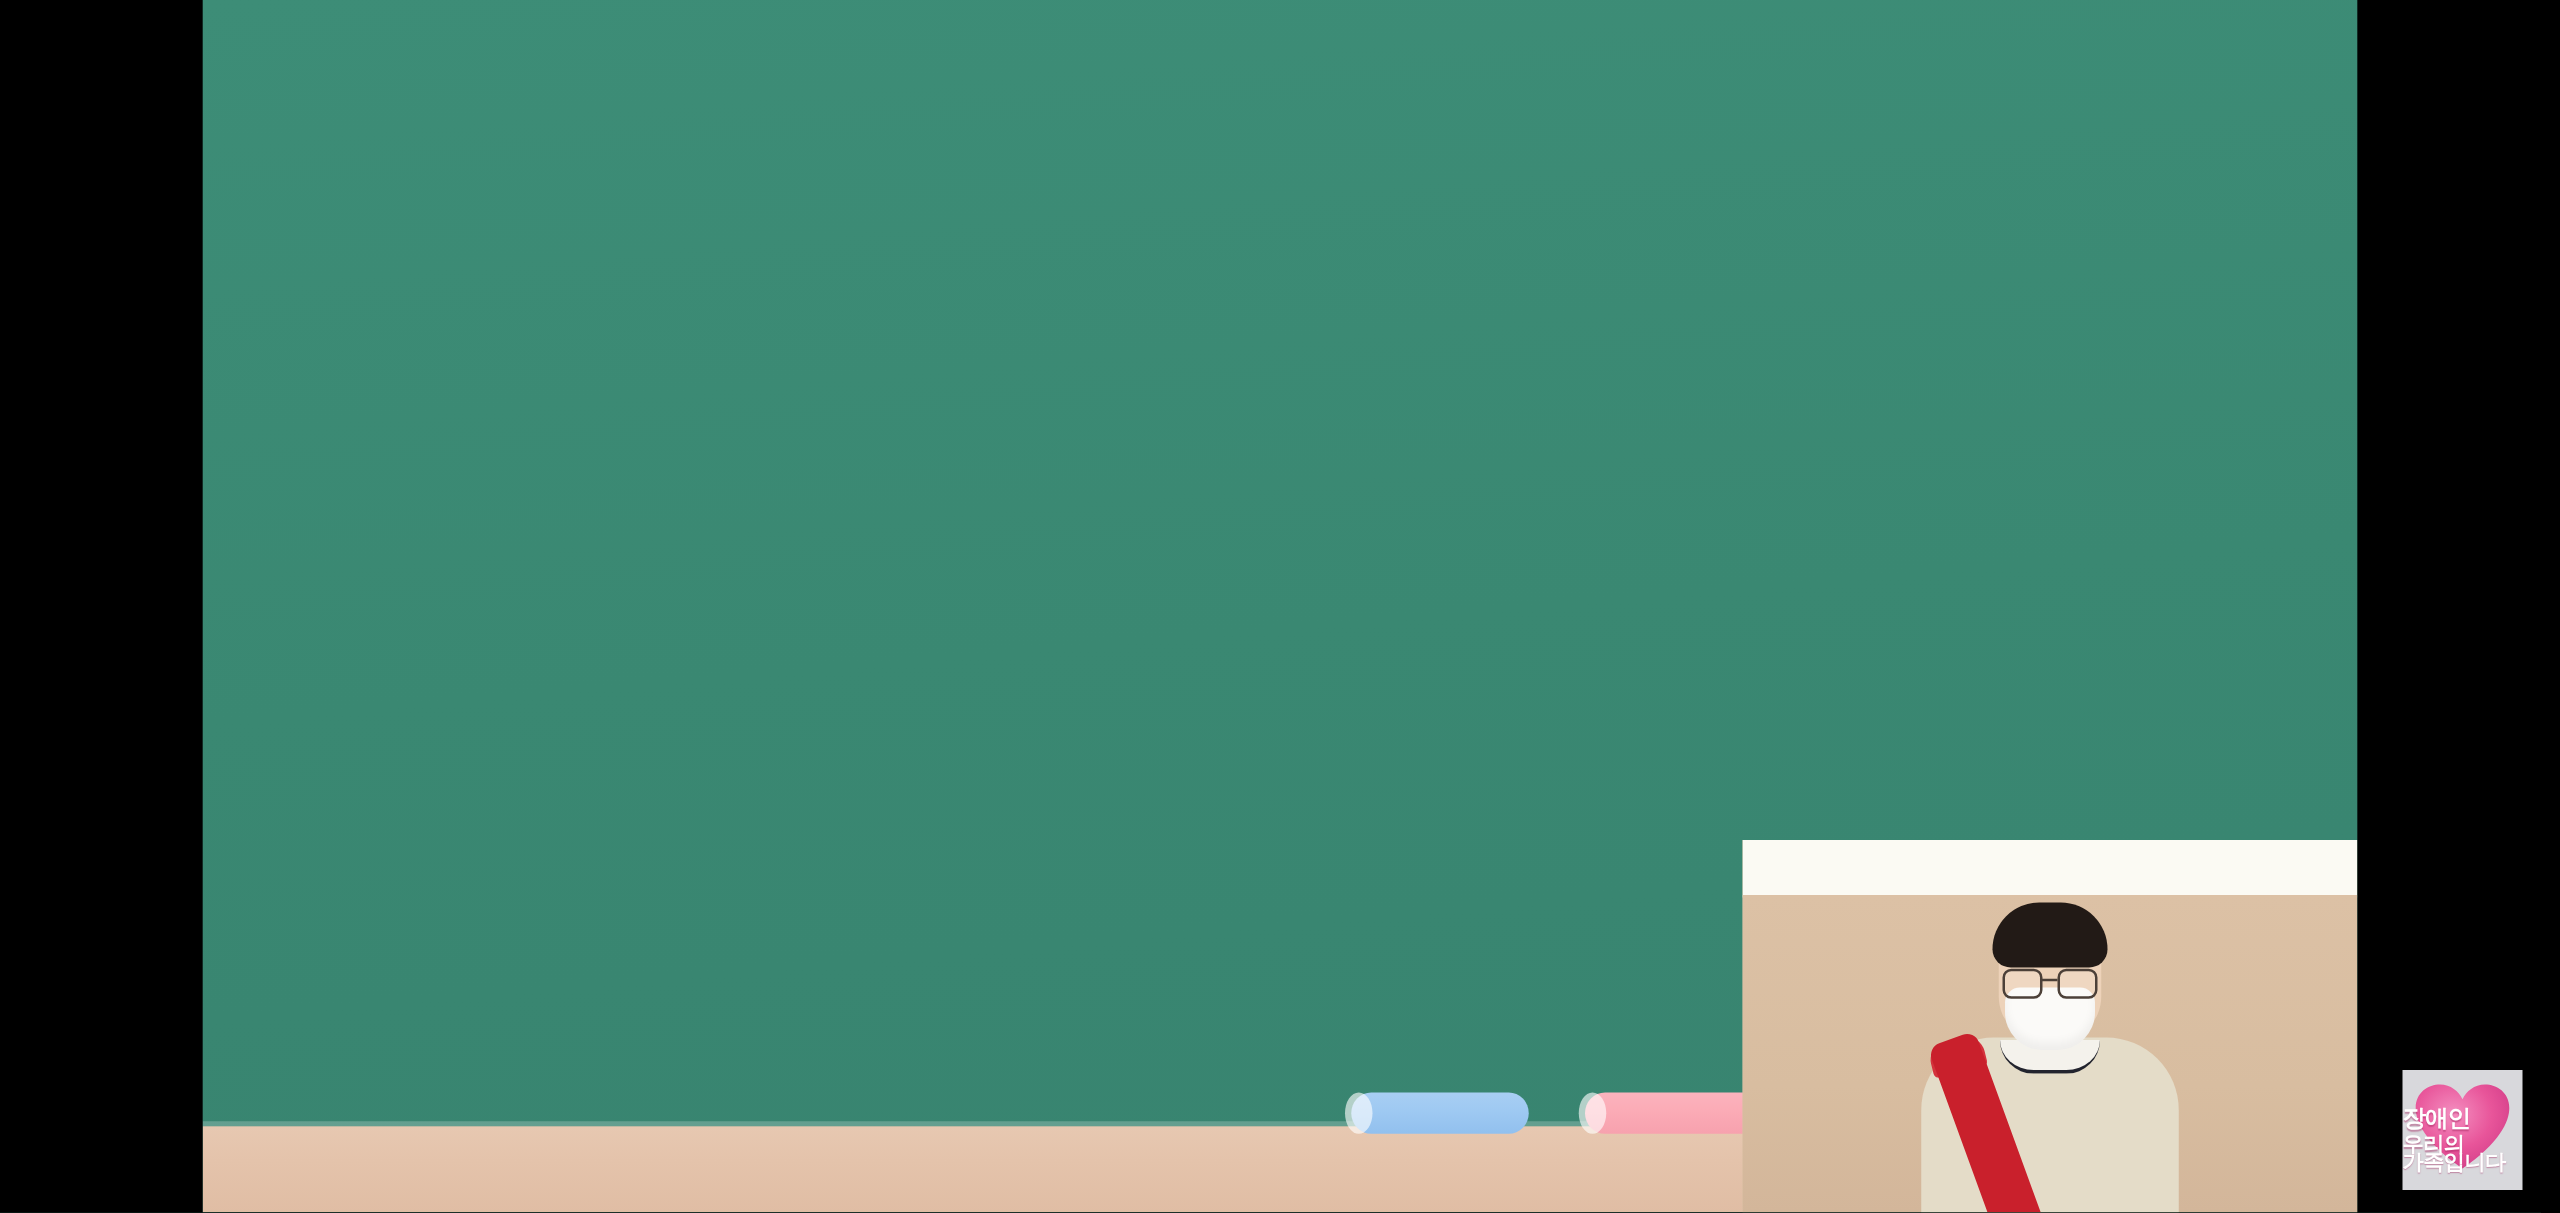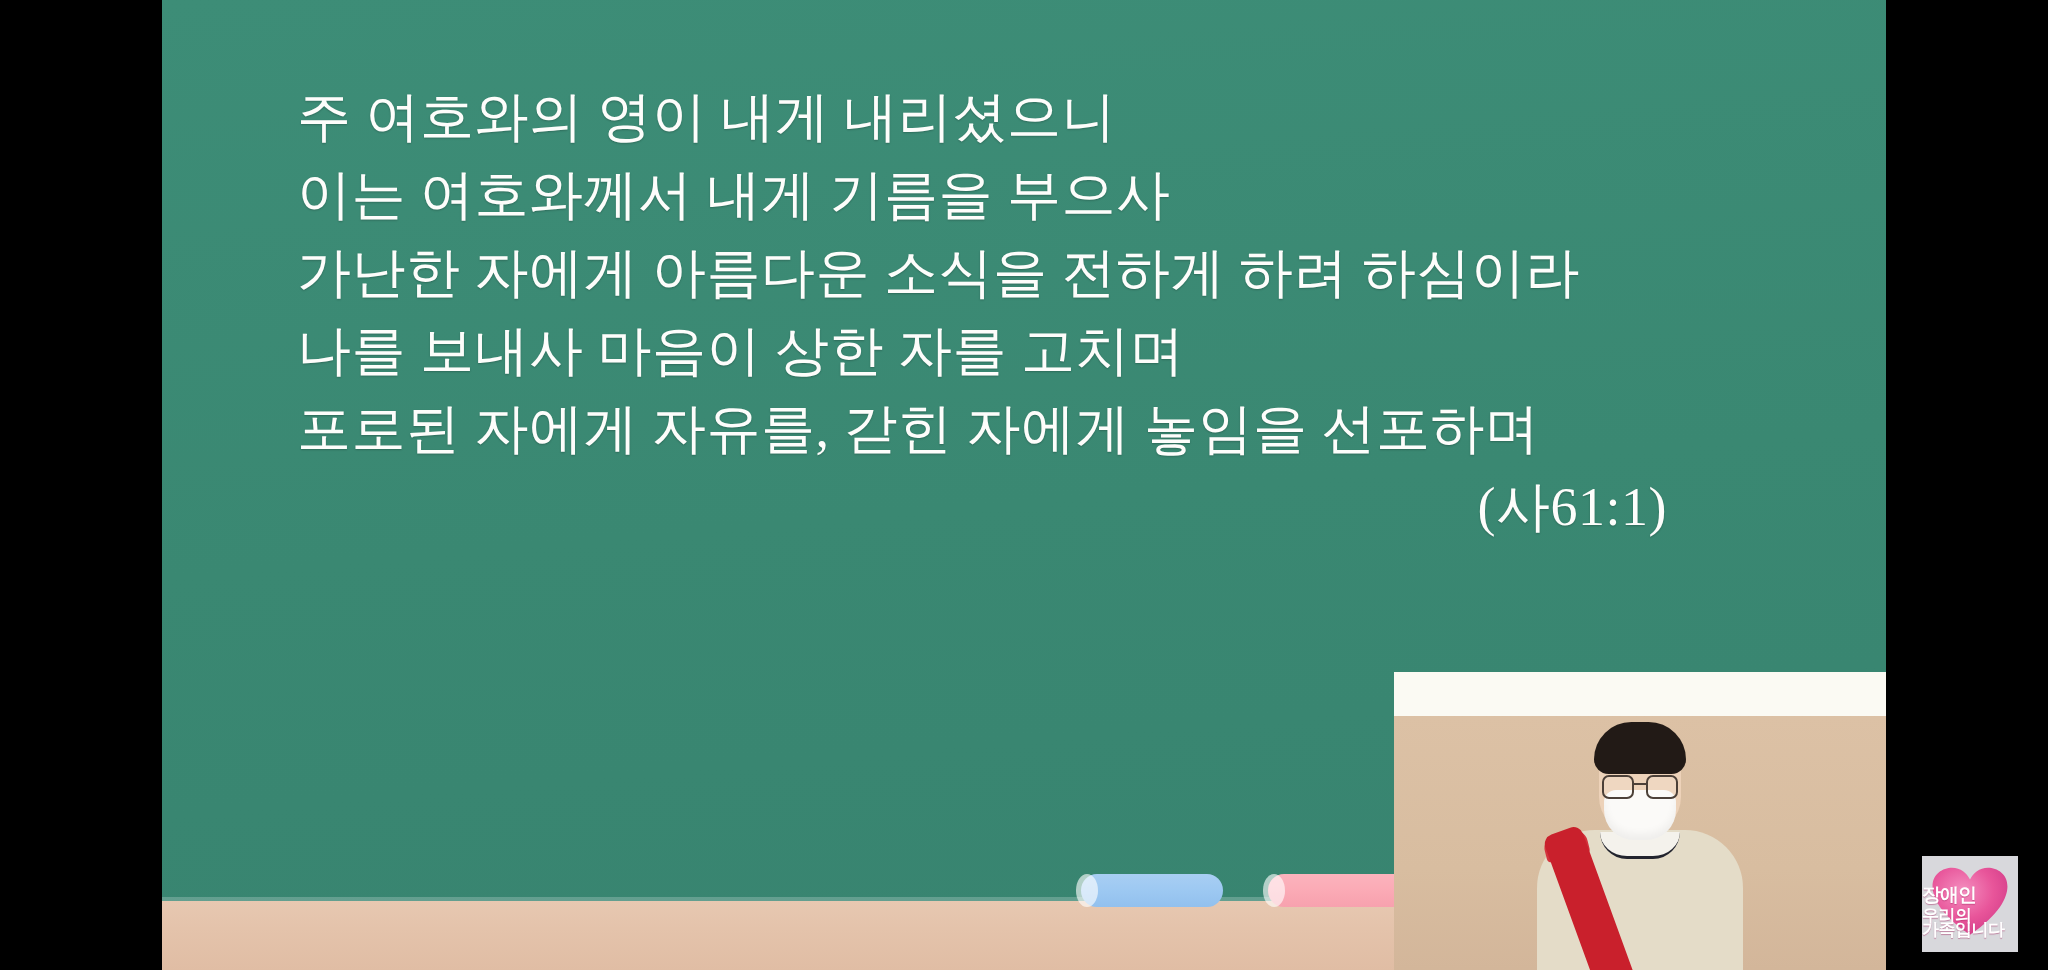--- a/index.html
+++ b/index.html
@@ -295,28 +295,20 @@
 
 <div id="stage">
 
   <div class="pillar left"></div>
 
   <div id="slide">
 
     <div id="chalkboard"></div>
     <div id="ledge"></div>
 
-    <div id="verse-block">
-      <div class="verse-line">주 여호와의 영이 내게 내리셨으니</div>
-      <div class="verse-line">이는 여호와께서 내게 기름을 부으사</div>
-      <div class="verse-line">가난한 자에게 아름다운 소식을 전하게 하려 하심이라</div>
-      <div class="verse-line">나를 보내사 마음이 상한 자를 고치며</div>
-      <div class="verse-line">포로된 자에게 자유를,  갇힌 자에게 놓임을 선포하며</div>
-      <div id="verse-reference">(사61:1)</div>
-    </div>
 
     <div class="chalk" id="chalk-blue">
       <span class="cap"></span>
     </div>
     <div class="chalk" id="chalk-pink">
       <span class="cap"></span>
     </div>
 
     <div id="speaker-overlay">
       <div id="room-ceiling"></div>

